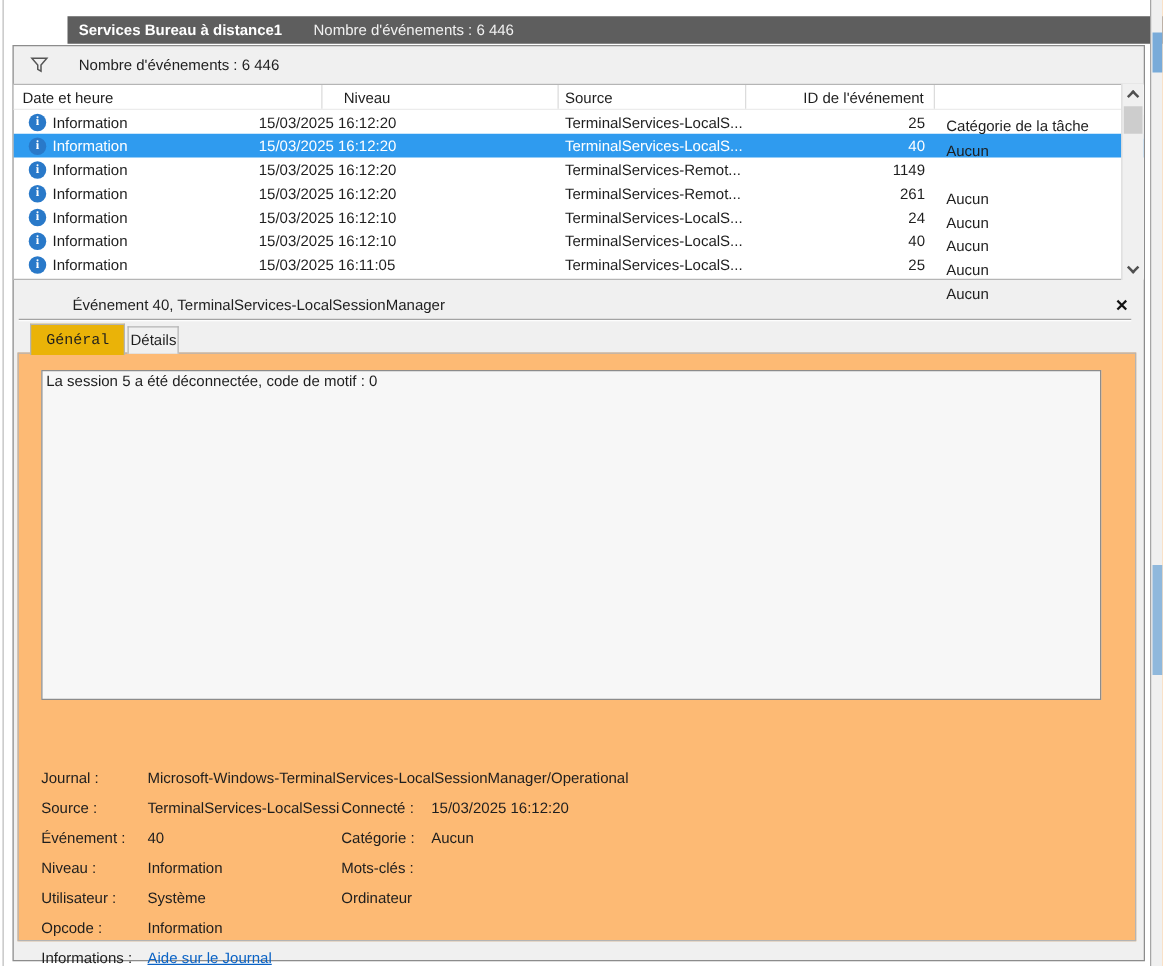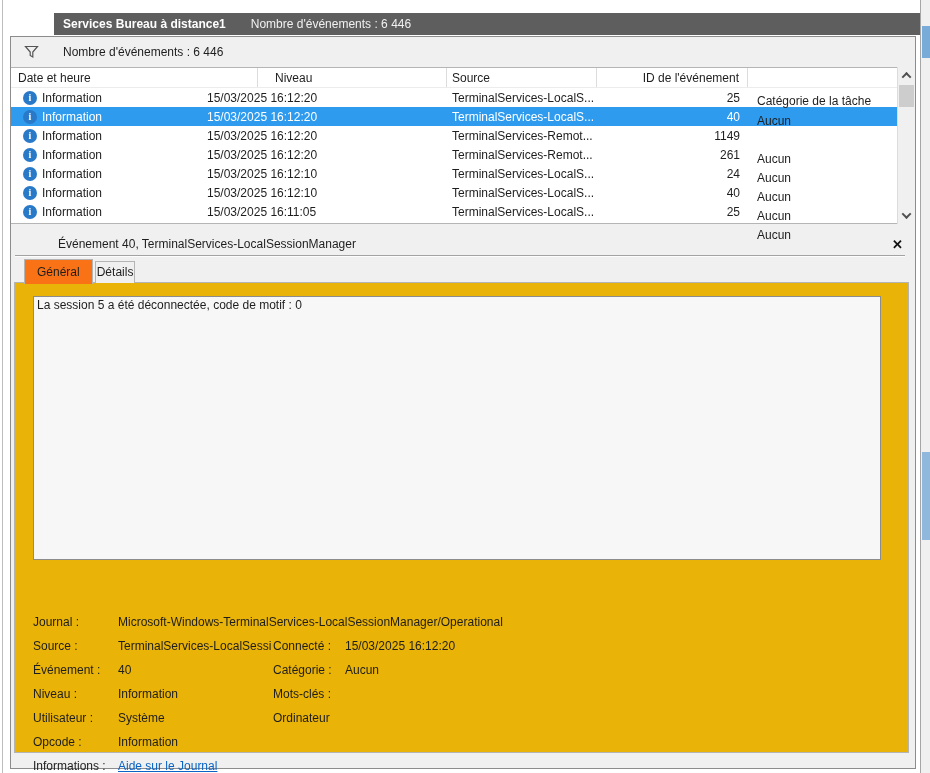--- a/index.html
+++ b/index.html
@@ -73,26 +73,26 @@
   .detailheader .dh-title { flex:1; }
   .detailheader .dh-close { font-weight:bold; font-size:13px; color:#111; line-height:1; cursor:default; }
   .divider { position:absolute; left:4px; right:10px; top:218px; height:2px; border-top:1px solid #a3a3a3; border-bottom:1px solid #fdfdfd; }
 
   
   .tabs { position:absolute; left:13px; top:221px; height:25px; display:flex; align-items:flex-end; z-index:3; }
   .tab {
     border:1px solid #b4b4b4; border-bottom:none; background:#f0f0f0;
     padding:3px 1px 4px; margin-right:2px; position:relative;
   }
-  .tab.active { background:#f97316; padding:5px 12px 5px; margin-bottom:-1px; z-index:4; }
+  .tab.active { background:#eab308; padding:5px 12px 5px; margin-bottom:-1px; z-index:4;font-family:Liberation Mono, monospace; }
 
   
   .tabpage {
     position:absolute; left:3px; top:245px; width:895px; height:471px;
-    border:1px solid #b4b4b4; background:#eab308;
+    border:1px solid #b4b4b4; background:#fdba74;
   }
   .msgbox {
     position:absolute; left:18px; top:13px; width:848px; height:264px;
     border:1px solid #8c8c8c; background:#f7f7f7; padding:1px 3px;
   }
   .fields { position:absolute; left:18px; top:288px; right:10px;margin-top:39px; }
   .frow { display:flex; height:24px; align-items:center; white-space:nowrap; }
   .fl1 { width:85px; flex:none; }
   .fv1 { width:155px; flex:none; overflow:hidden; }
   .fv1.wide { width:auto; overflow:visible; }

